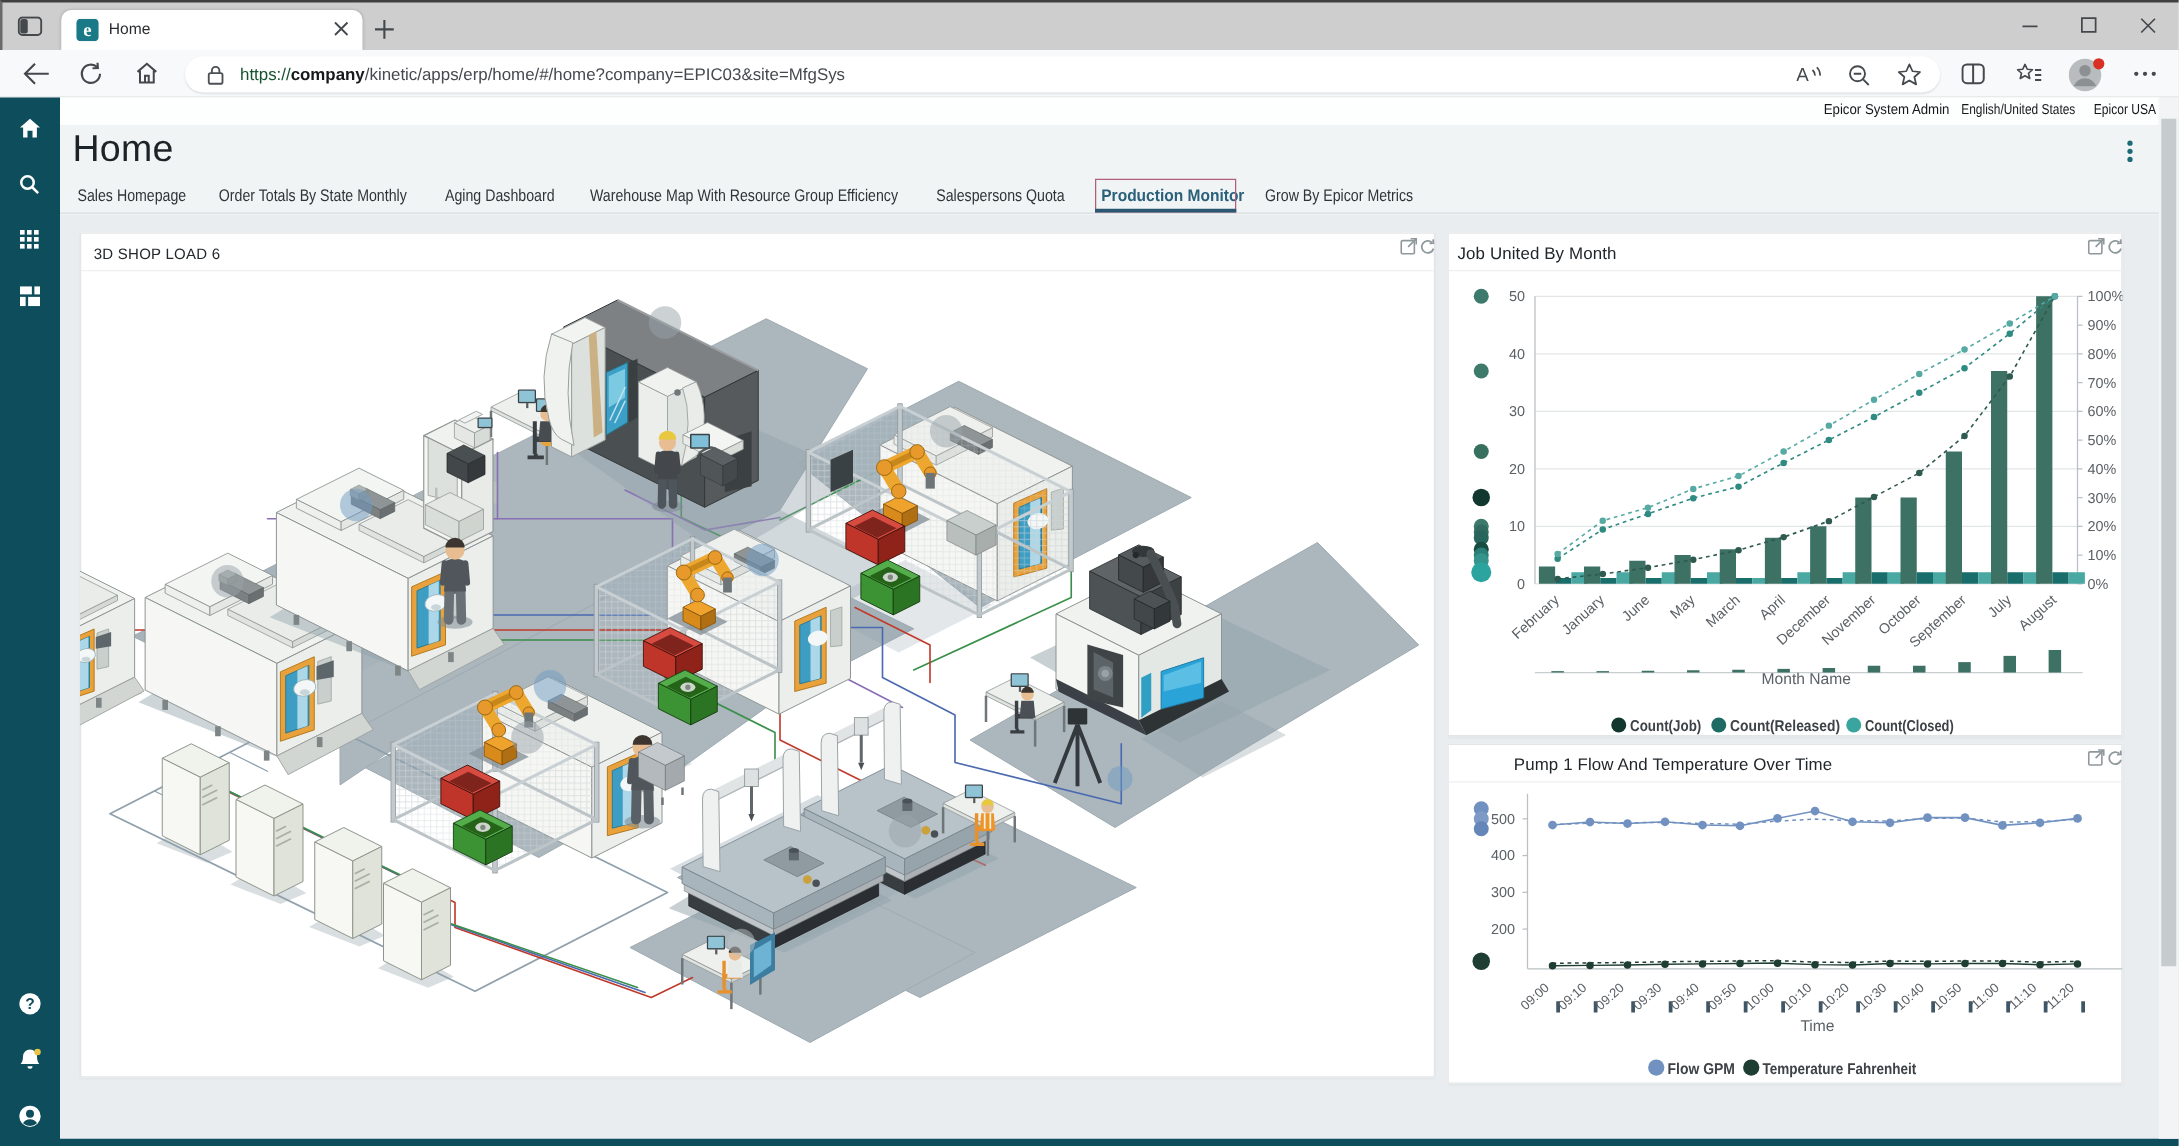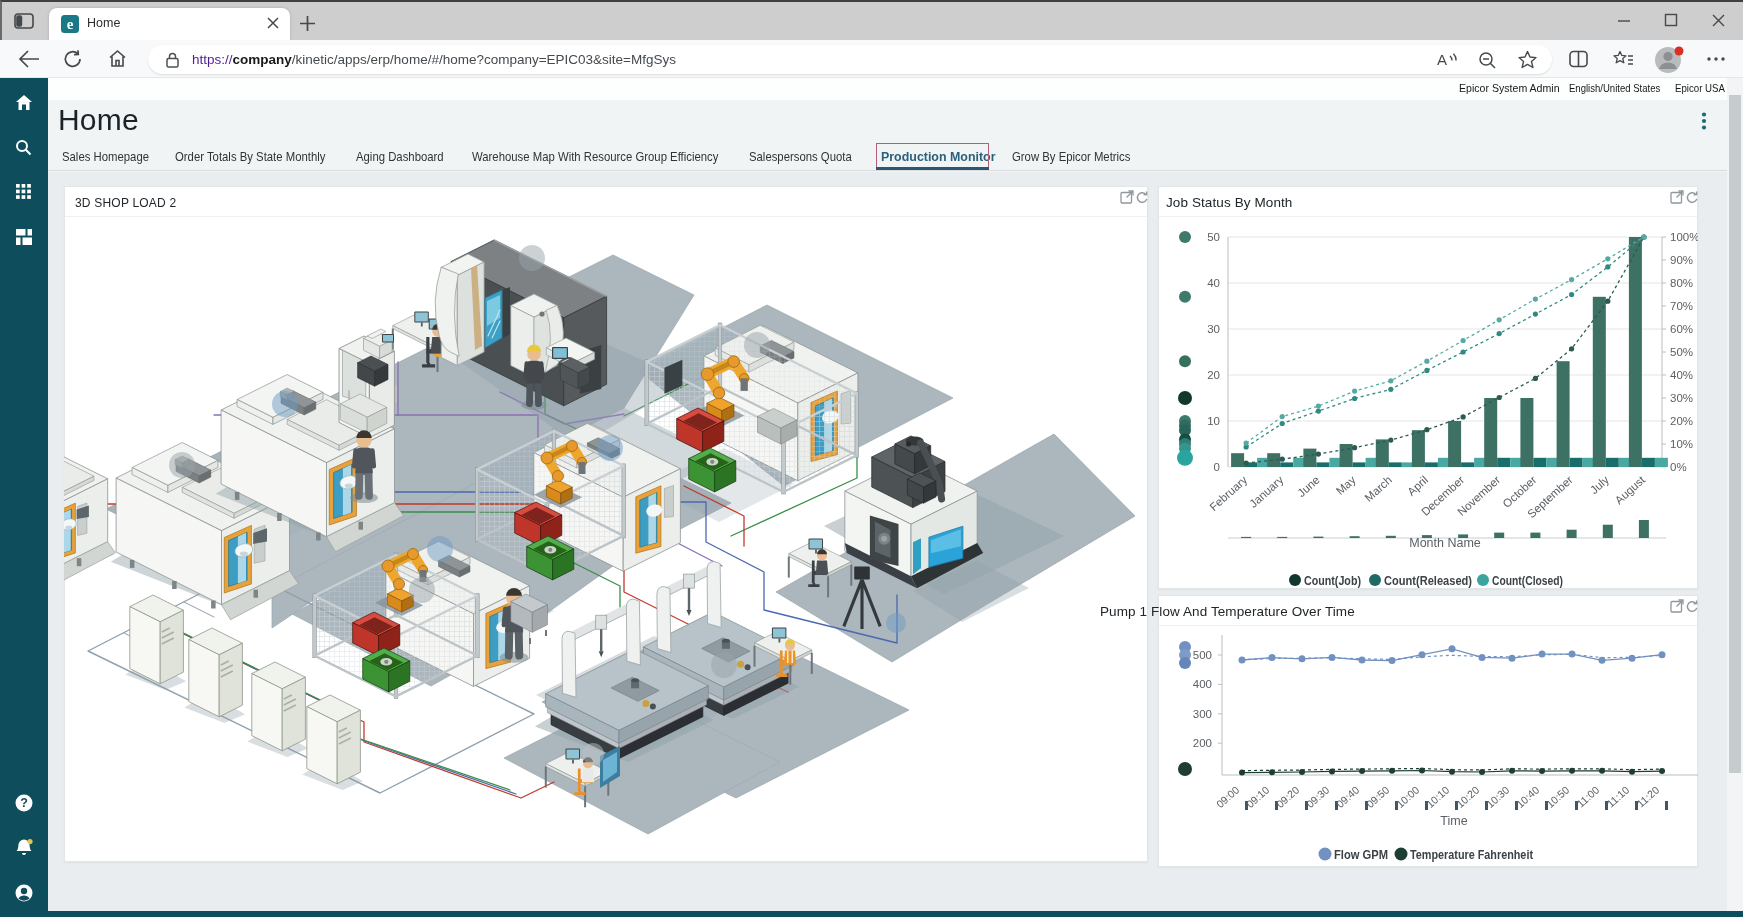--- a/index.html
+++ b/index.html
@@ -59,21 +59,21 @@
     <path d="M17 10 a7.3 7.3 0 1 1 -2.2 -5.2 M15 1.2 L15.3 5.4 L11 5.6" stroke="#45494d" stroke-width="1.7" fill="none"></path>
   </svg>
 <svg class="abs" style="left:107px;top:48px" width="21" height="21" viewBox="0 0 21 21">
     <path d="M3 9.5 L10.5 3 L18 9.5 M5 8.5 V18 H16 V8.5 M9 18 V12.5 H12 V18" stroke="#45494d" stroke-width="1.6" fill="none"></path>
   </svg>
 <div id="pill" class="abs"></div>
 <svg class="abs" style="left:165px;top:52px" width="15" height="16" viewBox="0 0 15 16">
     <rect x="2" y="6.5" width="11" height="8.5" rx="1.5" fill="none" stroke="#4d5156" stroke-width="1.5"></rect>
     <path d="M4.5 6.5 V4.5 a3 3 0 0 1 6 0 V6.5" fill="none" stroke="#4d5156" stroke-width="1.5"></path>
   </svg>
-<div class="abs" style="left:192px;top:45px"><span class="urltxt"><span style="color:#4c1d95">https://</span><b>company</b>/kinetic/apps/erp/home/#/home?company=EPIC03&amp;site=MfgSys</span></div>
+<div class="abs" style="left:192px;top:45px"><span class="urltxt"><span style="color:#14532d">https://</span><b>company</b>/kinetic/apps/erp/home/#/home?company=EPIC03&amp;site=MfgSys</span></div>
 <svg class="abs" style="left:1437px;top:51px" width="22" height="17" viewBox="0 0 22 17">
     <text x="0" y="14" font-size="15" fill="#45494d" font-weight="400">A</text>
     <path d="M13 5 a6 6 0 0 1 2 4.5 M16.5 2.8 a9.5 9.5 0 0 1 2.6 6.7" stroke="#45494d" stroke-width="1.4" fill="none"></path>
   </svg>
 <svg class="abs" style="left:1478px;top:51px" width="19" height="19" viewBox="0 0 19 19">
     <circle cx="8" cy="8" r="6" fill="none" stroke="#45494d" stroke-width="1.5"></circle>
     <path d="M5 8 H11 M12.5 12.5 L17 17" stroke="#45494d" stroke-width="1.5"></path>
   </svg>
 <svg class="abs" style="left:1518px;top:50px" width="19" height="19" viewBox="0 0 19 19">
     <path d="M9.5 1.5 L12 7 L18 7.6 L13.5 11.6 L14.9 17.5 L9.5 14.4 L4.1 17.5 L5.5 11.6 L1 7.6 L7 7 Z" fill="none" stroke="#45494d" stroke-width="1.4" stroke-linejoin="round"></path>
@@ -157,35 +157,35 @@
 <div class="abs tab" style="left:472px;top:149px;transform:scaleX(0.84);transform-origin:left">Warehouse Map With Resource Group Efficiency</div>
 <div class="abs tab" style="left:749px;top:149px;transform:scaleX(0.84);transform-origin:left">Salespersons Quota</div>
 <div class="abs tab tabsel" style="left:881px;top:149px;transform:scaleX(0.92);transform-origin:left">Production Monitor</div>
 <div class="abs tab" style="left:1012px;top:149px;transform:scaleX(0.84);transform-origin:left">Grow By Epicor Metrics</div>
 <div class="abs" style="left:48px;top:170px;width:1679px;height:1px;background:#d8dcdd"></div>
 <div class="abs" style="left:876px;top:143px;width:113px;height:27px;border:1px solid #b2607a"></div>
 <div class="abs" style="left:876px;top:167px;width:113px;height:3px;background:#2b5772"></div>
 <div class="panel abs" style="left:64px;top:186px;width:1084px;height:676px"></div>
 <div class="panel abs" style="left:1158px;top:186px;width:540px;height:403px"></div>
 <div class="panel abs" style="left:1158px;top:595px;width:540px;height:272px"></div>
-<div class="abs" style="left:75px;top:196px;font-size:12px;color:#23282c;letter-spacing:.2px">3D SHOP LOAD 2</div>
+<div class="abs" style="left:75px;top:196px;font-size:12px;color:#23282c;letter-spacing:.2px">3D SHOP LOAD 6</div>
 <svg class="abs" style="left:1120px;top:190px" width="30" height="14" viewBox="0 0 30 14">
     <rect x="1" y="2.5" width="10.5" height="10.5" rx="1" fill="none" stroke="#8f989c" stroke-width="1.3"></rect>
     <path d="M6.5 7.5 L12.5 1.5 M8.5 1 H13 V5.5" stroke="#8f989c" stroke-width="1.3" fill="none"></path>
     <path d="M25.5 4 a4.8 4.8 0 1 0 1.3 4.9 M26.5 1.5 L26.7 4.6 L23.6 4.8" stroke="#8f989c" stroke-width="1.4" fill="none"></path>
   </svg>
 <div class="abs" style="left:65px;top:216px;width:1082px;height:1px;background:#eef0f1"></div>
-<div class="abs ptitle" style="left:1166px;top:195px">Job Status By Month</div>
+<div class="abs ptitle" style="left:1166px;top:195px">Job United By Month</div>
 <svg class="abs" style="left:1670px;top:190px" width="30" height="14" viewBox="0 0 30 14">
     <rect x="1" y="2.5" width="10.5" height="10.5" rx="1" fill="none" stroke="#8f989c" stroke-width="1.3"></rect>
     <path d="M6.5 7.5 L12.5 1.5 M8.5 1 H13 V5.5" stroke="#8f989c" stroke-width="1.3" fill="none"></path>
     <path d="M25.5 4 a4.8 4.8 0 1 0 1.3 4.9 M26.5 1.5 L26.7 4.6 L23.6 4.8" stroke="#8f989c" stroke-width="1.4" fill="none"></path>
   </svg>
 <div class="abs" style="left:1159px;top:216px;width:538px;height:1px;background:#eef0f1"></div>
-<div class="abs ptitle" style="left:1100px;top:604px">Pump 1 Flow And Temperature Over Time</div>
+<div class="abs ptitle" style="left:1211px;top:604px">Pump 1 Flow And Temperature Over Time</div>
 <svg class="abs" style="left:1670px;top:599px" width="30" height="14" viewBox="0 0 30 14">
     <rect x="1" y="2.5" width="10.5" height="10.5" rx="1" fill="none" stroke="#8f989c" stroke-width="1.3"></rect>
     <path d="M6.5 7.5 L12.5 1.5 M8.5 1 H13 V5.5" stroke="#8f989c" stroke-width="1.3" fill="none"></path>
     <path d="M25.5 4 a4.8 4.8 0 1 0 1.3 4.9 M26.5 1.5 L26.7 4.6 L23.6 4.8" stroke="#8f989c" stroke-width="1.4" fill="none"></path>
   </svg>
 <div class="abs" style="left:1159px;top:625px;width:538px;height:1px;background:#eef0f1"></div>
 <svg class="abs" style="left:1158px;top:186px" width="540" height="403" viewBox="0 0 540 403">
     <line x1="70" y1="281.0" x2="504" y2="281.0" stroke="#e3e6e7" stroke-width="1"></line>
     <text x="62" y="285.0" text-anchor="end" font-size="11.5" fill="#5c6166">0</text>
     <line x1="70" y1="235.0" x2="504" y2="235.0" stroke="#e3e6e7" stroke-width="1"></line>

